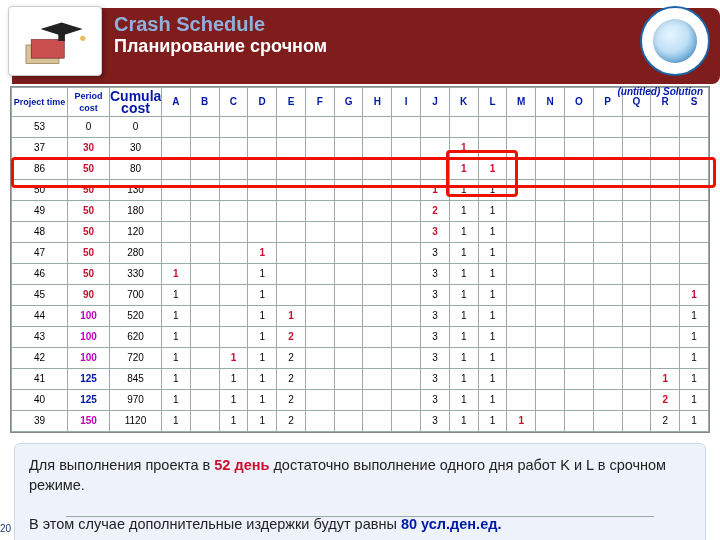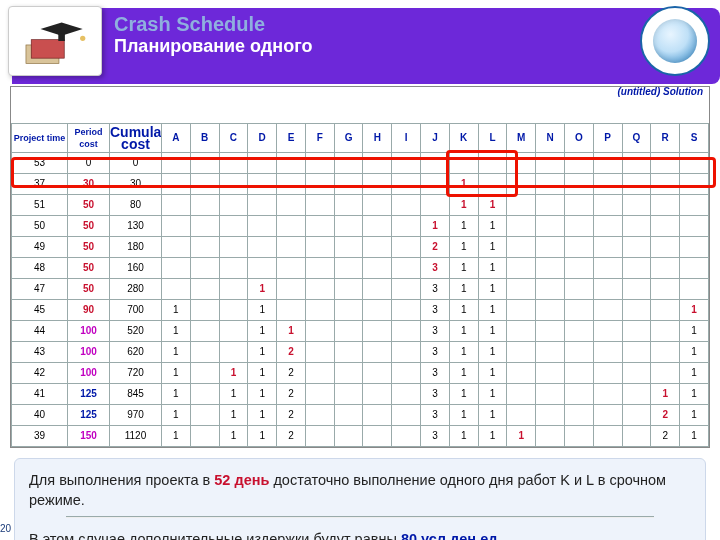--- a/index.html
+++ b/index.html
@@ -1,46 +1,46 @@
 <!DOCTYPE html>
 <html><head>
 <meta charset="utf-8">
 <style>
   html, body { margin:0; padding:0; }
   body { width:720px; height:540px; font-family:Arial,Helvetica,sans-serif; background:#fff; position:relative; }
-  .header { position:relative; height:72px; background:#6d28d9; color:#fff; border-radius:0 8px 8px 0; margin-left:12px; margin-top:8px; padding-left:102px; padding-top:4px; }
+  .header { position:relative; height:72px; background:#7f1d1d; color:#fff; border-radius:0 8px 8px 0; margin-left:12px; margin-top:8px; padding-left:102px; padding-top:4px; }
   .header .t1 { font-size:20px; font-weight:bold; color:#8fb0de; line-height:1.2; }
   .header .t2 { font-size:18px; font-weight:bold; color:#fff; line-height:1.2; }
   .boxL { position:absolute; left:8px; top:6px; width:92px; height:68px; background:#fff; border:1px solid #ccc; border-radius:4px; box-shadow:2px 2px 5px rgba(0,0,0,.3); display:flex; align-items:center; justify-content:center; }
   .boxL svg { width:66px; height:54px; }
   .boxR { position:absolute; right:10px; top:6px; width:66px; height:66px; background:#fff; border-radius:50%; border:2px solid #1a64a8; display:flex; align-items:center; justify-content:center; }
   .boxR .inner { width:44px; height:44px; border-radius:50%; background:radial-gradient(circle at 40% 35%, #e8f5ff 0%, #bfe0f7 45%, #3c8ecb 90%); box-shadow:inset 0 0 6px rgba(0,0,0,.15); }
   .tbl-wrap { position:relative; margin:2px 10px 0 10px; border:1px solid #888; }
   .caption { position:absolute; right:6px; top:-1px; color:#0018a8; font-size:10px; font-weight:bold;font-style:italic; }
-  table { border-collapse:collapse; width:100%; font-size:10px; table-layout:fixed;margin-top:36px; }
+  table { border-collapse:collapse; width:100%; font-size:10px; table-layout:fixed; }
   th, td { border:1px solid #9aa; text-align:center; padding:2px 0; height:16px; line-height:12px; overflow:hidden; }
   th { color:#0018a8; font-weight:bold; background:#fff; }
   col.c1 { width:56px; } col.c2 { width:42px; } col.c3 { width:52px; }
   .pc-red   { color:#c8102e; font-weight:bold; }
   .pc-mag   { color:#c000c0; font-weight:bold;text-align:center; }
   .pc-blue  { color:#0018a8; font-weight:bold; }
   .v-red    { color:#c8102e; font-weight:bold; }
   .hi { position:absolute; border:3px solid #e10; border-radius:4px; pointer-events:none; }
   .expl { margin:10px 14px 0 14px; background:#eef3fb; border:1px solid #cdd8ea; border-radius:6px; padding:12px 14px; font-size:14.5px; color:#222; line-height:1.35; }
   .expl .d52 { color:#c8102e; font-weight:bold; }
   .expl .c80 { color:#0018a8; font-weight:bold; }
   .page { position:absolute; left:0; right:16px; bottom:6px; font-size:10px; color:#1a3a78; }
   .rule { position:absolute; left:66px; right:66px; bottom:22px; height:0; border-top:1px solid #9aa; border-bottom:1px solid #eee; }
 </style>
 </head>
 <body>
 
 <div class="header">
   <div class="t1">Crash Schedule</div>
-  <div class="t2">Планирование одного</div>
+  <div class="t2">Планирование срочном</div>
 </div>
 
 <div class="boxL">
   <svg viewBox="0 0 100 80">
     <rect x="6" y="46" width="50" height="28" fill="#d9c49a" stroke="#8a6d3b"></rect>
     <rect x="14" y="38" width="50" height="28" fill="#c94f4f" stroke="#6a1e1e"></rect>
     <path d="M60 12 L92 22 L60 32 L28 22 Z" fill="#222"></path>
     <rect x="55" y="28" width="10" height="12" fill="#222"></rect>
     <circle cx="92" cy="36" r="4" fill="#e6c063"></circle>
   </svg>
@@ -145,21 +145,21 @@
           <td></td>
           <td></td>
           <td></td>
           <td></td>
           <td></td>
           <td></td>
           <td></td>
           <td></td>
         </tr>
         <tr>
-          <td>51</td>
+          <td>86</td>
           <td class="pc-red">50</td>
           <td>80</td>
           <td></td>
           <td></td>
           <td></td>
           <td></td>
           <td></td>
           <td></td>
           <td></td>
           <td></td>
@@ -219,21 +219,21 @@
           <td></td>
           <td></td>
           <td></td>
           <td></td>
           <td></td>
           <td></td>
         </tr>
         <tr>
           <td>48</td>
           <td class="pc-red">50</td>
-          <td>160</td>
+          <td>120</td>
           <td></td>
           <td></td>
           <td></td>
           <td></td>
           <td></td>
           <td></td>
           <td></td>
           <td></td>
           <td></td>
           <td class="v-red">3</td>
@@ -248,20 +248,44 @@
           <td></td>
         </tr>
         <tr>
           <td>47</td>
           <td class="pc-red">50</td>
           <td>280</td>
           <td></td>
           <td></td>
           <td></td>
           <td class="v-red">1</td>
+          <td></td>
+          <td></td>
+          <td></td>
+          <td></td>
+          <td></td>
+          <td>3</td>
+          <td>1</td>
+          <td>1</td>
+          <td></td>
+          <td></td>
+          <td></td>
+          <td></td>
+          <td></td>
+          <td></td>
+          <td></td>
+        </tr>
+        <tr>
+          <td>46</td>
+          <td class="pc-red">50</td>
+          <td>330</td>
+          <td class="v-red">1</td>
+          <td></td>
+          <td></td>
+          <td>1</td>
           <td></td>
           <td></td>
           <td></td>
           <td></td>
           <td></td>
           <td>3</td>
           <td>1</td>
           <td>1</td>
           <td></td>
           <td></td>

